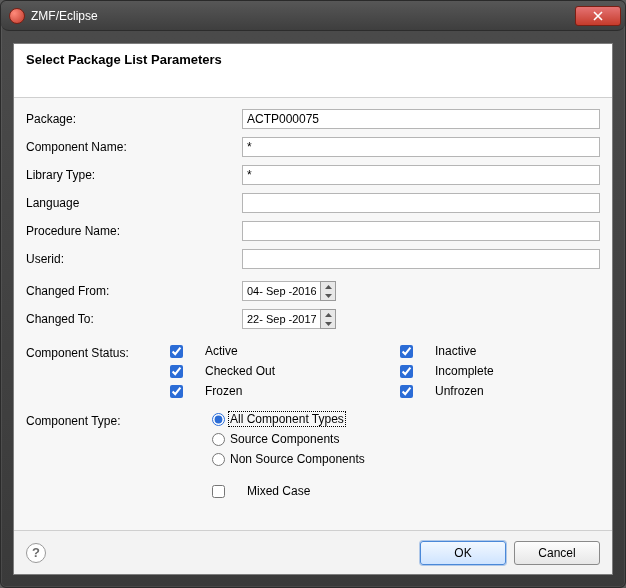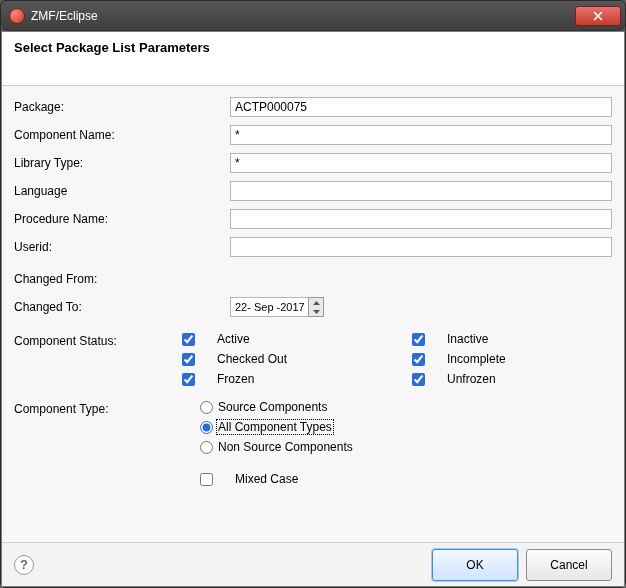--- a/index.html
+++ b/index.html
@@ -40,21 +40,21 @@
     width: 46px; height: 20px;
     background: linear-gradient(#e57373,#c53b2b);
     border: 1px solid #7a1f14;
     border-radius: 3px;
     display: flex; align-items: center; justify-content: center;
     color: #fff; font-weight: bold;
     cursor: pointer;
   }
   .client {
     flex: 1 1 auto;
-    margin: 0;
+    margin: 12px;
     background: #fff;
     border: 1px solid #7d7d7d;
     display: flex; flex-direction: column;
     position: relative;
   }
   .banner {
     height: 54px;
     border-bottom: 1px solid #cfcfcf;
     padding: 8px 12px;
     background: #fff;
@@ -145,21 +145,21 @@
     border-radius: 50%;
     border: 1px solid #9a9a9a;
     color: #6b6b6b;
     display: flex; align-items: center; justify-content: center;
     font-weight: bold; font-size: 13px;
     cursor: pointer;
     background: #fff;
   }
   .bottom-spacer { flex: 1 1 auto; }
   .btn {
-    min-width: 86px; height: 32px;
+    min-width: 86px; height: 24px;
     margin-left: 8px;
     border: 1px solid #8a8a8a;
     border-radius: 3px;
     background: linear-gradient(#fdfdfd,#e7e7e7);
     font-family: inherit; font-size: 12px;
     cursor: pointer;
   }
   .btn.primary {
     border-color: #4a88d8;
     background: linear-gradient(#f2f8ff,#cfe4ff);
@@ -208,20 +208,35 @@
         <div class="lbl">Procedure Name:</div>
         <input class="textfield" value="" style="">
       </div>
       <div class="row">
         <div class="lbl">Userid:</div>
         <input class="textfield" value="" style="">
       </div>
 
       <div class="row" style="margin-top:10px;">
         <div class="lbl">Changed From:</div>
+        <div class="date-wrap">
+          <input class="date-field" value="04- Sep -2016" style="">
+          <div class="spinner">
+            <div class="arrow">
+                <svg width="7" height="4">
+                  <path d="M0 4 L3.5 0 L7 4 Z" fill="#555"></path>
+                </svg>
+              </div>
+            <div class="arrow">
+                <svg width="7" height="4">
+                  <path d="M0 0 L3.5 4 L7 0 Z" fill="#555"></path>
+                </svg>
+              </div>
+          </div>
+        </div>
       </div>
       <div class="row">
         <div class="lbl">Changed  To:</div>
         <div class="date-wrap">
           <input class="date-field" value="22- Sep -2017" style="">
           <div class="spinner">
             <div class="arrow">
                 <svg width="7" height="4">
                   <path d="M0 4 L3.5 0 L7 4 Z" fill="#555"></path>
                 </svg>
@@ -262,26 +277,26 @@
               <input type="checkbox" checked="" style="">
               <span>Unfrozen</span>
             </label>
         </div>
       </div>
 
       <div class="group-row">
         <div class="group-lbl">Component Type:</div>
         <div class="radio-stack">
           <label class="rad">
+              <input type="radio" name="ctype" checked="" style="">
+              <span class="rlabel focused">All Component Types</span>
+            </label>
+          <label class="rad">
               <input type="radio" name="ctype" style="">
               <span class="rlabel">Source Components</span>
-            </label>
-          <label class="rad">
-              <input type="radio" name="ctype" checked="" style="">
-              <span class="rlabel focused">All Component Types</span>
             </label>
           <label class="rad">
               <input type="radio" name="ctype" style="">
               <span class="rlabel">Non Source Components</span>
             </label>
         </div>
       </div>
 
       <div class="group-row" style="margin-top:18px;">
         <div class="group-lbl"></div>

